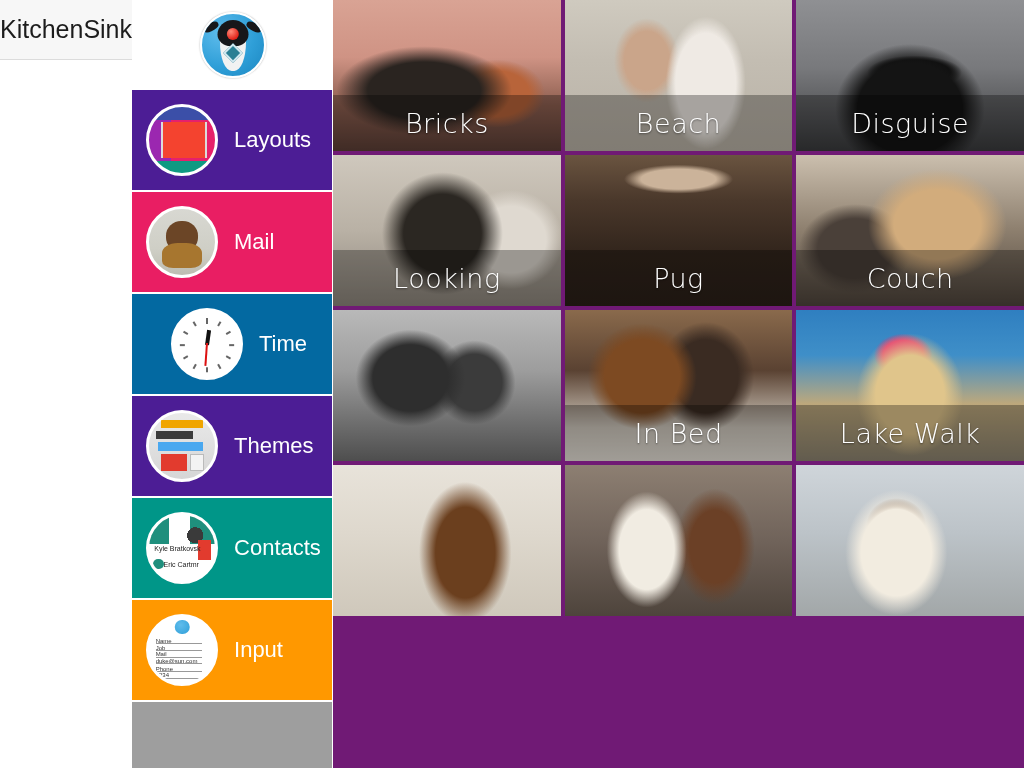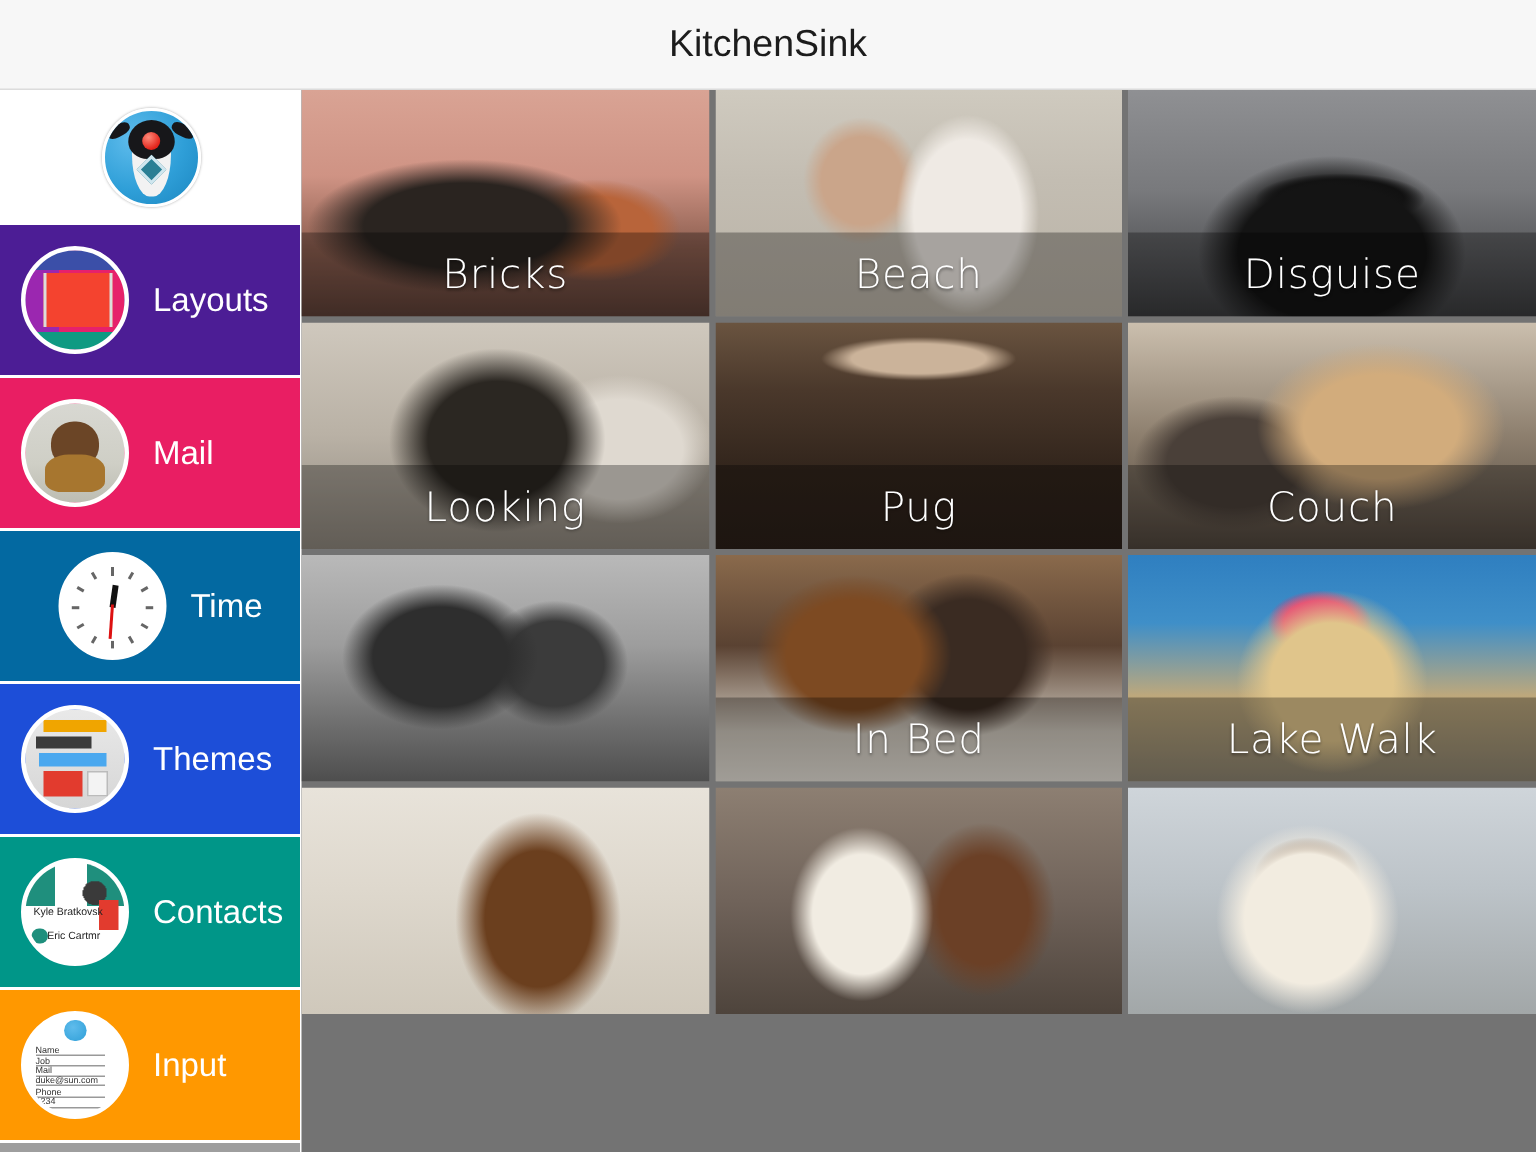--- a/index.html
+++ b/index.html
@@ -6,21 +6,21 @@
   * { box-sizing: border-box; margin: 0; padding: 0; }
   html, body {
     width: 1024px; height: 768px;
     overflow: hidden;
     background: #ffffff;
     font-family: "Liberation Sans", sans-serif;
   }
 
   .app {
     width: 1024px; height: 768px;
-    display: flex; flex-direction: column;
+    display: flex; flex-direction: row;
     position: relative;
   }
 
   
   .header {
     height: 60px; min-height: 60px;
     background: #f7f7f7;
     border-bottom: 1px solid #dcdcdc;
     display: flex; align-items: center; justify-content: center;
     position: relative;
@@ -254,21 +254,21 @@
     position: absolute; left: 10%;
     font-size: 6px; color: #333;
     font-family: "Liberation Sans", sans-serif;
     white-space: nowrap;
   }
 
   
   .grid-wrap {
     flex: 1;
     overflow: hidden;
-    background: #737373;
+    background: #701a75;
     position: relative;
   }
   .grid {
     display: grid;
     grid-template-columns: repeat(3, 1fr);
     gap: 4px;
     padding: 0;
   }
   .tile {
     position: relative;
@@ -432,21 +432,21 @@
                 <div class="tick" style="transform:translateX(-50%) rotate(240deg);"></div>
                 <div class="tick" style="transform:translateX(-50%) rotate(270deg);"></div>
                 <div class="tick" style="transform:translateX(-50%) rotate(300deg);"></div>
                 <div class="tick" style="transform:translateX(-50%) rotate(330deg);"></div>
                 <div class="hand-h"></div>
                 <div class="hand-s"></div>
               </div>
             </div>
             <span class="nav-label">Time</span>
           </div>
-          <div class="nav-item" style="background: #1d4ed8;">
+          <div class="nav-item" style="background: #4c1d95;">
             <div class="nav-icon ico-themes">
               <div class="t-bar-a"></div>
               <div class="t-bar-b"></div>
               <div class="t-bar-c"></div>
               <div class="t-bar-d"></div>
               <div class="t-bar-e"></div>
             </div>
             <span class="nav-label">Themes</span>
           </div>
           <div class="nav-item" style="background: rgb(0, 150, 136);">

